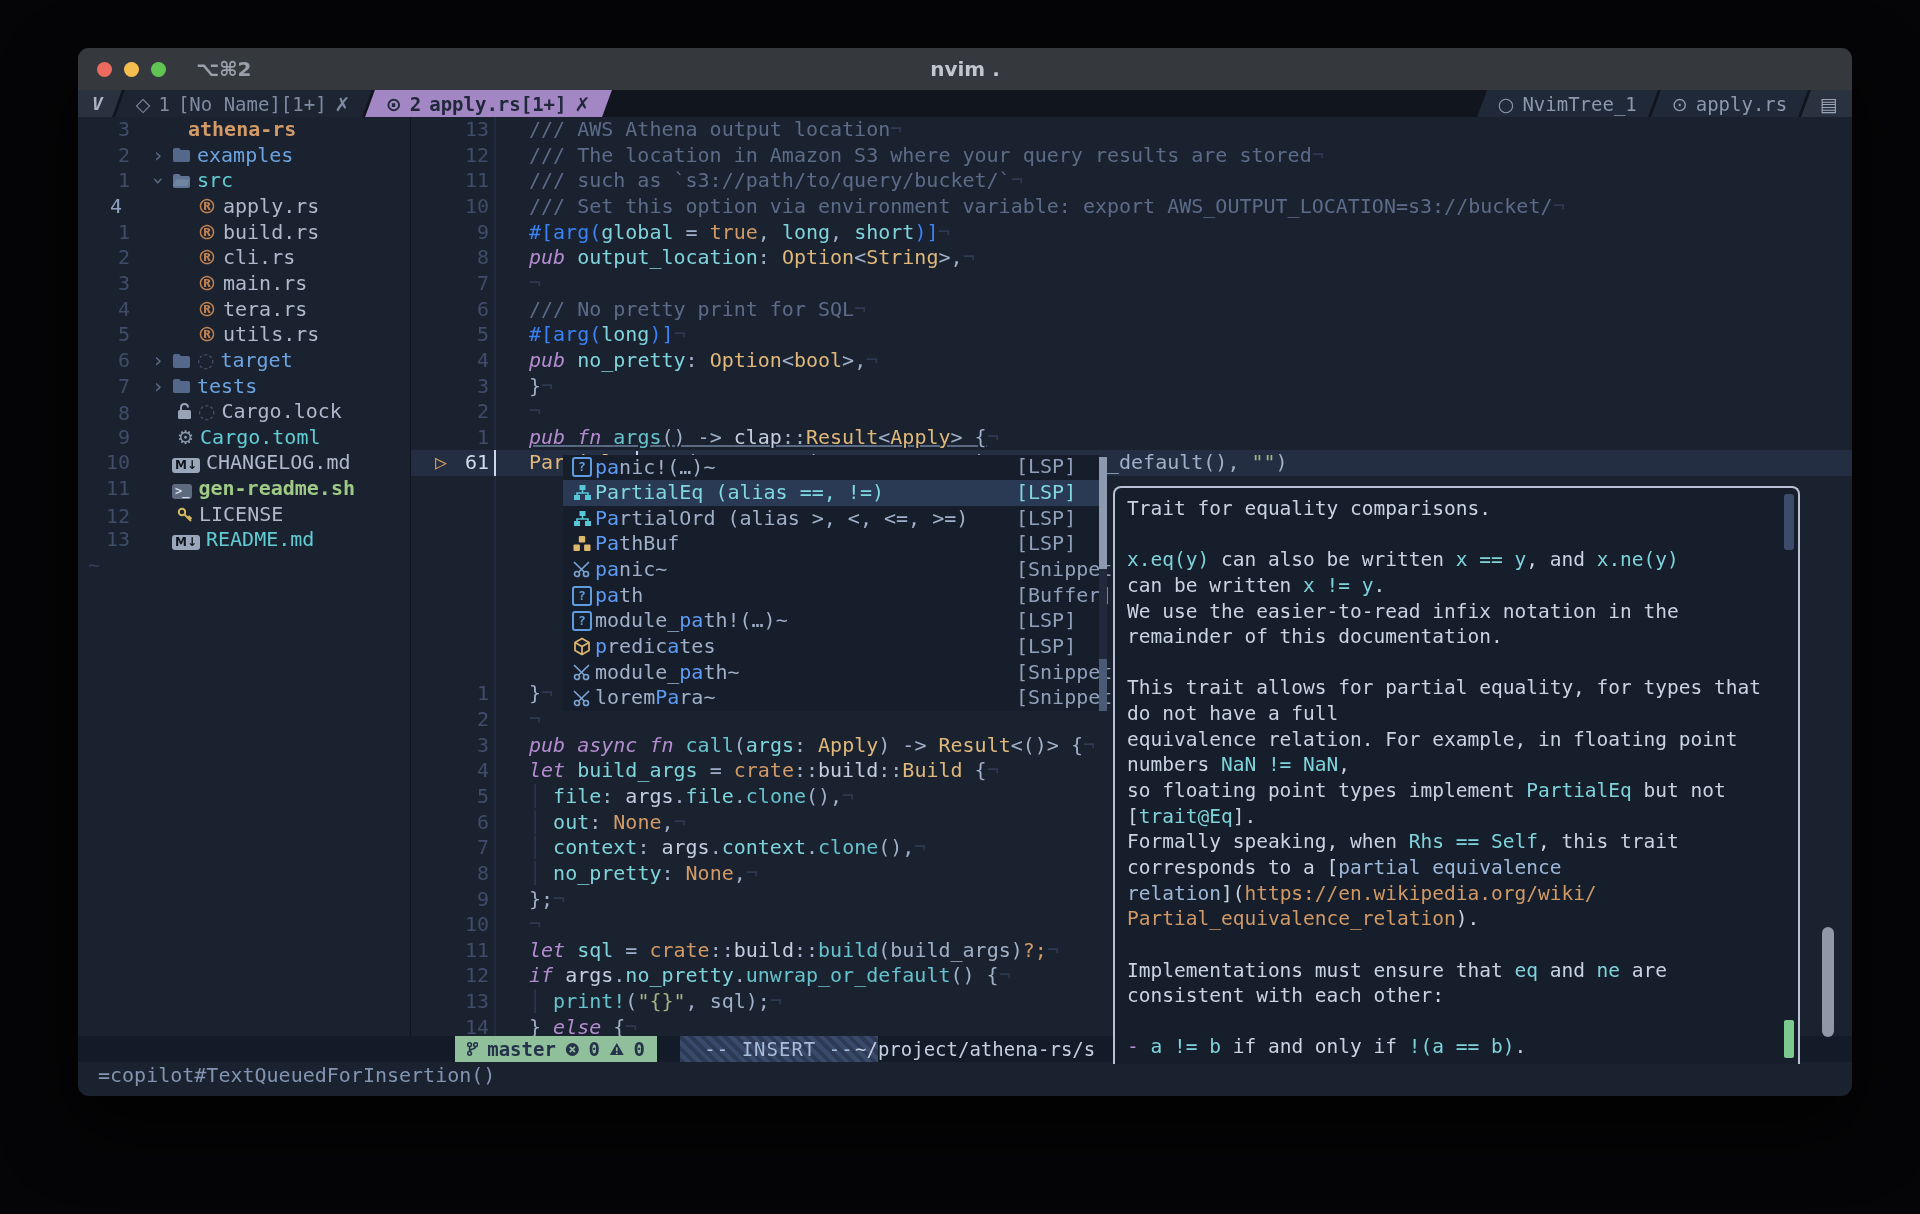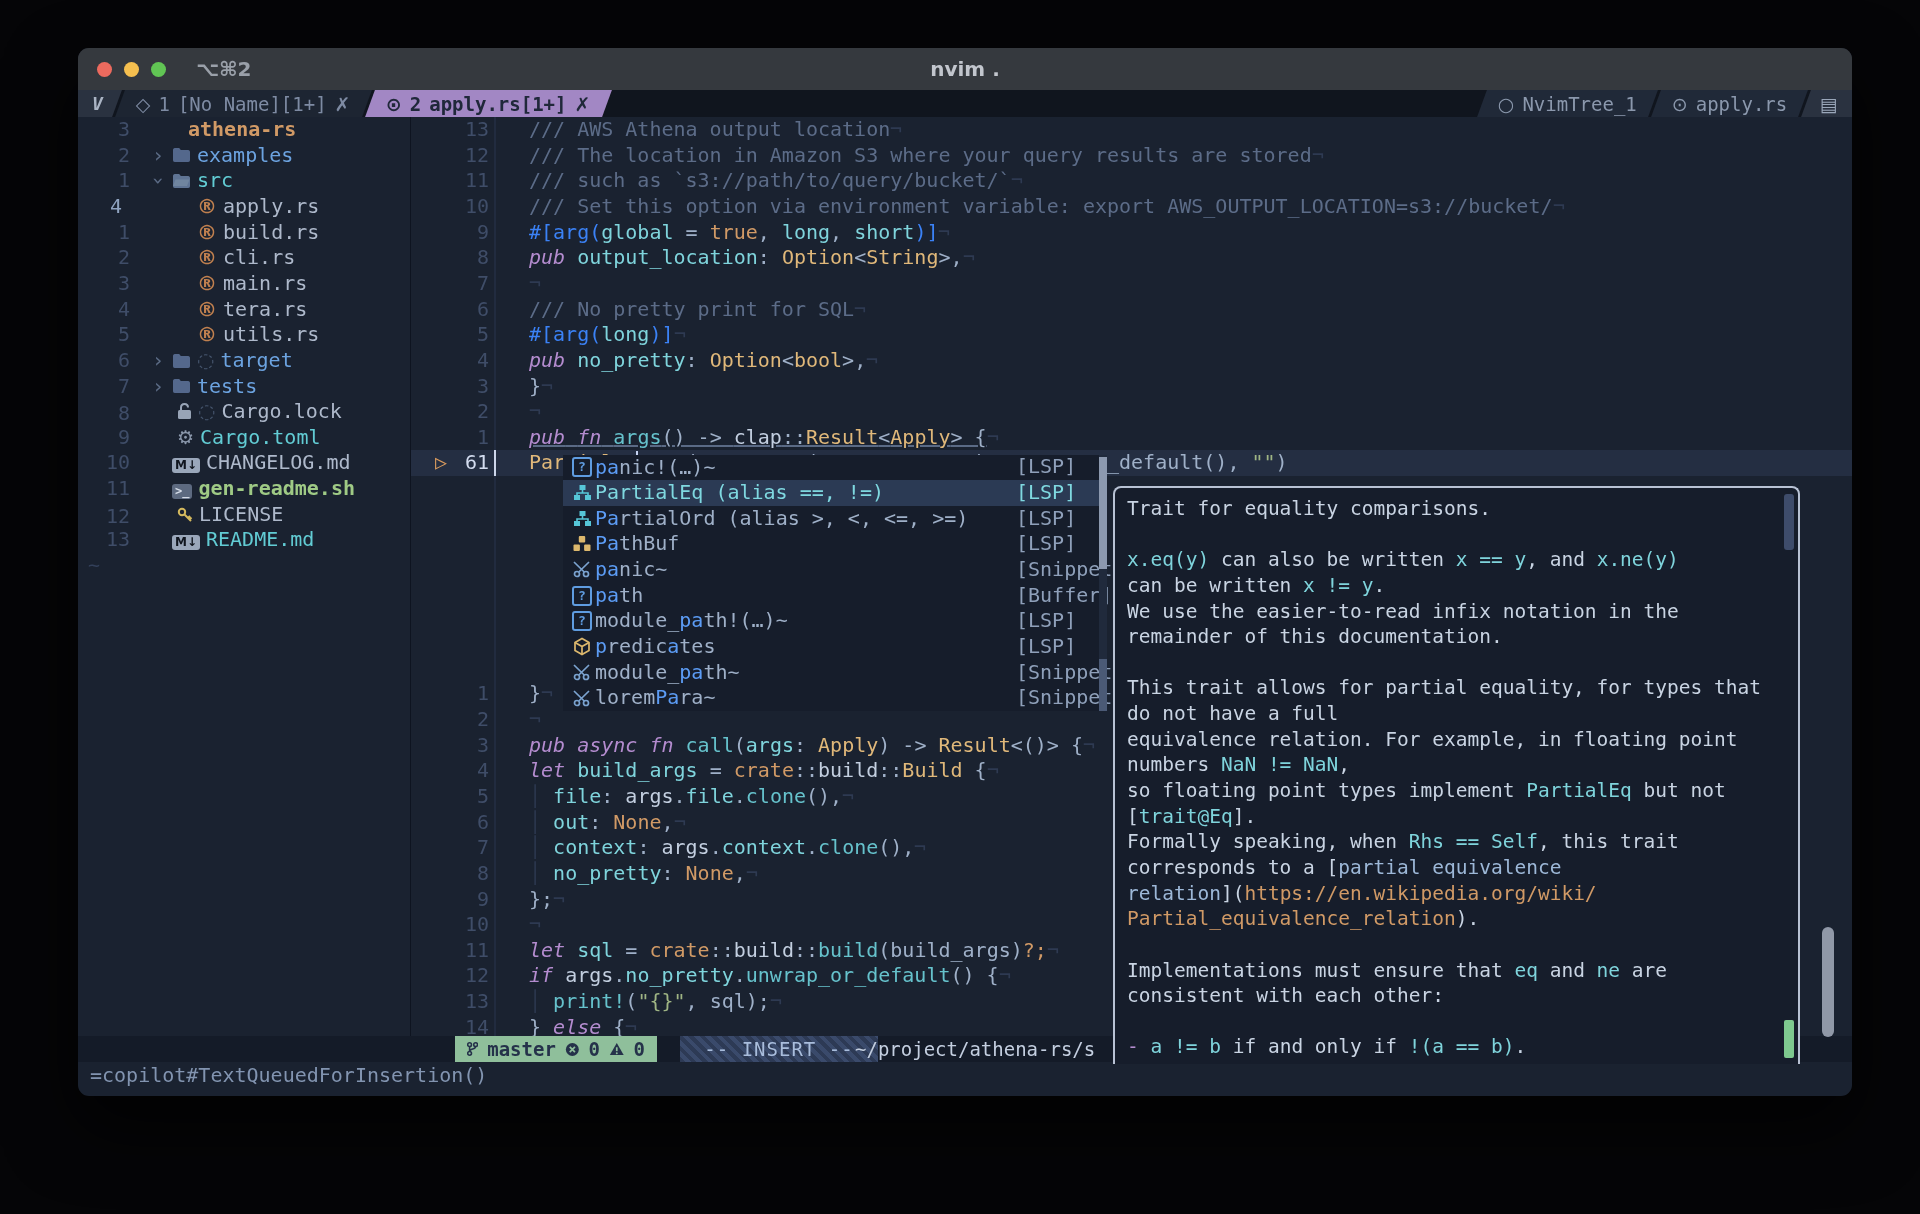--- a/index.html
+++ b/index.html
@@ -103,21 +103,21 @@
   
   #statusline{position:absolute;left:0;bottom:34px;width:100%;height:26px;background:#141b28;z-index:5;
               font-size:19px;}
   .sl-git{position:absolute;left:377px;top:0;width:202px;height:26px;background:#8fbf9b;color:#25324a;
           font-weight:bold;display:flex;align-items:center;gap:9px;padding:0 12px;box-sizing:border-box;}
   .sl-mode{position:absolute;left:602px;top:0;width:198px;height:26px;color:#a9bddc;text-align:center;
            line-height:26px;letter-spacing:1px;
            background:repeating-linear-gradient(45deg,#2d3a55 0 4px,#3a4a6b 4px 8px);}
   .sl-path{position:absolute;left:777px;top:0;height:26px;line-height:26px;color:#c4cfe0;}
   #cmdline{position:absolute;left:0;bottom:8px;width:100%;height:26px;line-height:26px;
-           color:#8294b0;font-size:20px;padding-left:12px;box-sizing:border-box;}
+           color:#8294b0;font-size:20px;padding-left:20px;box-sizing:border-box;}
 
   
   #outer-scroll{position:absolute;right:18px;bottom:59px;width:12px;height:110px;background:#9aa3b2;
                 border-radius:6px;opacity:.92;z-index:8;}
   svg{display:block;}
 </style>
 </head>
 <body>
 
 <div id="stage">

